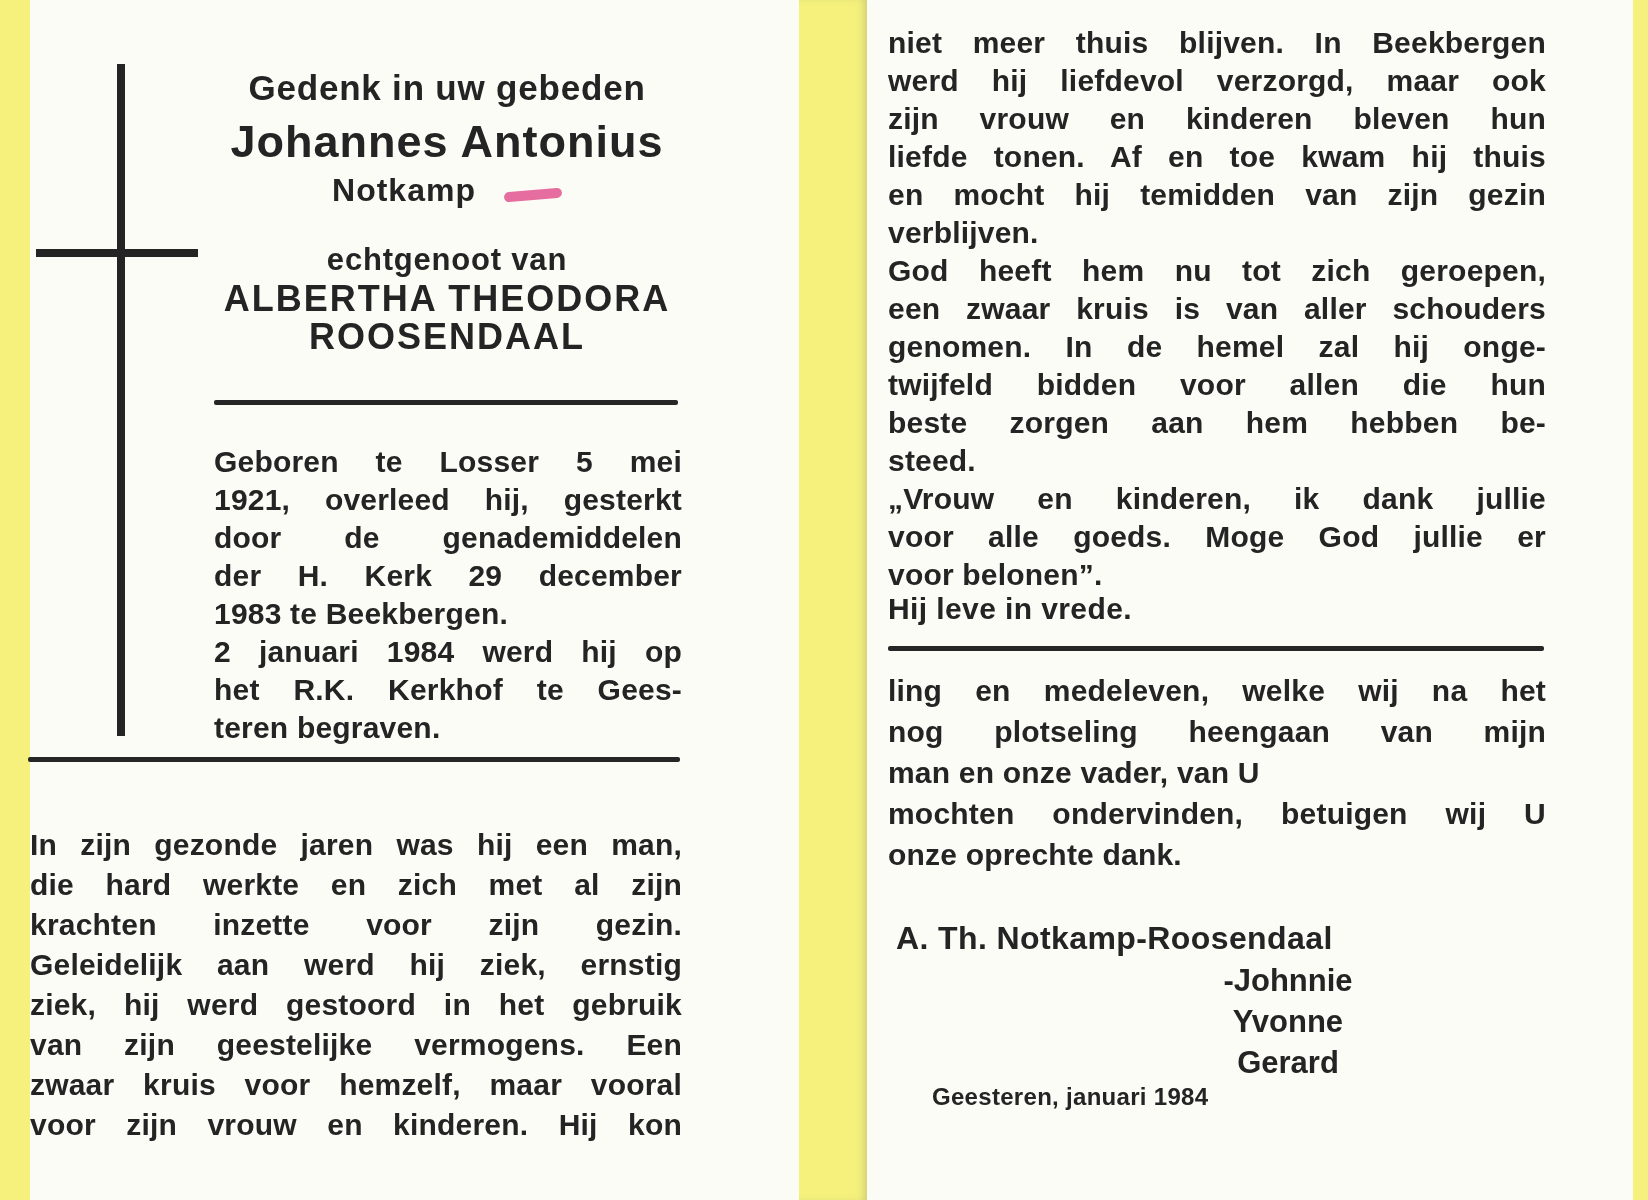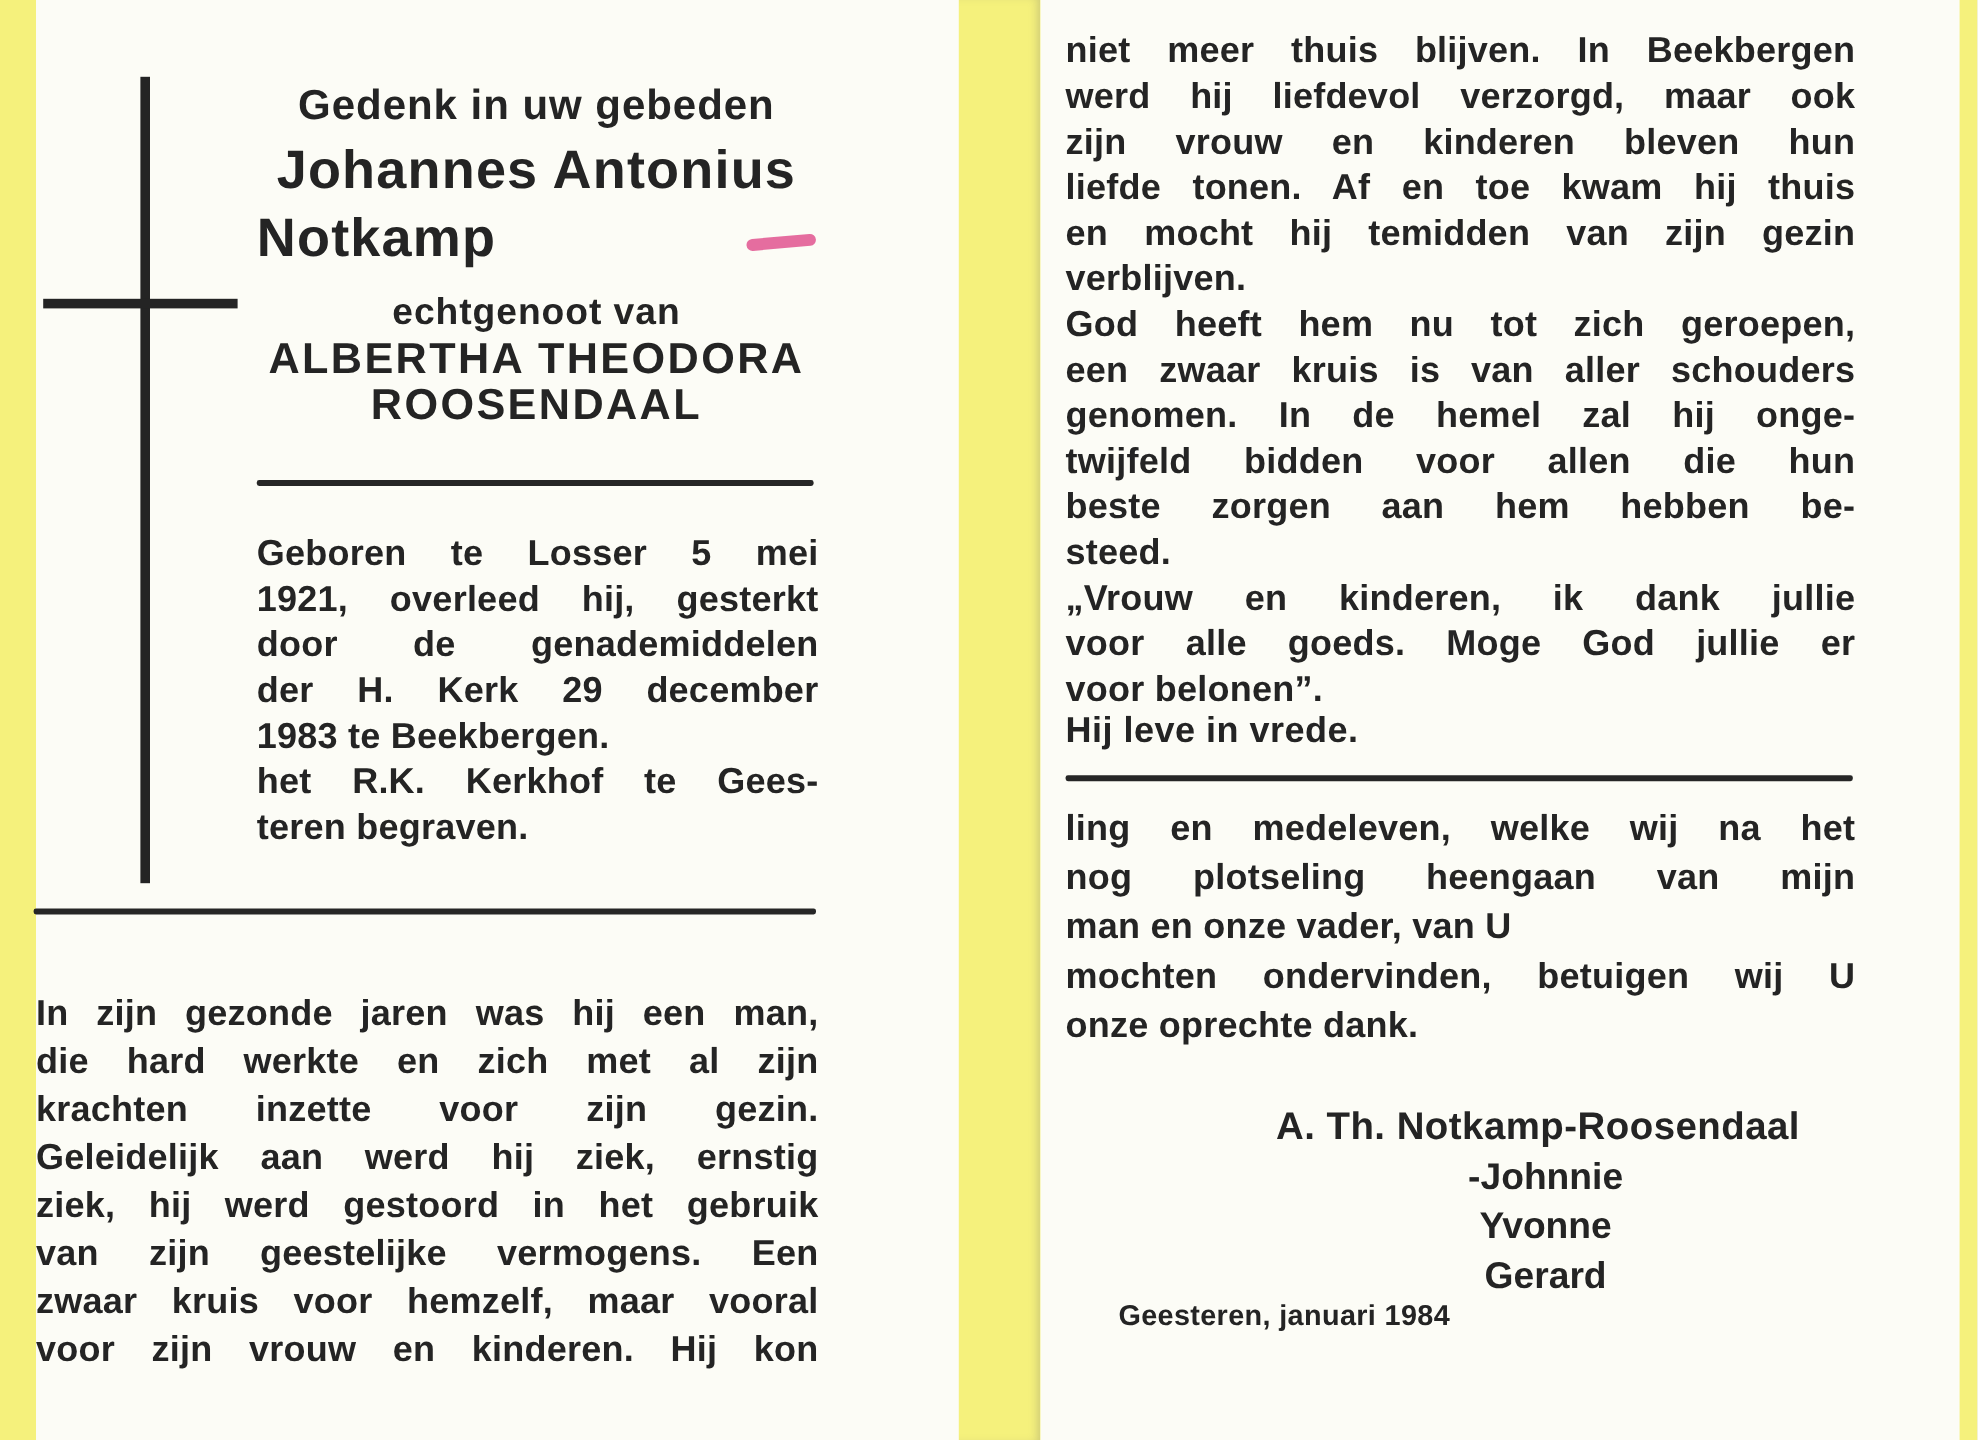--- a/index.html
+++ b/index.html
@@ -23,38 +23,38 @@
 
   .rule { position:absolute; height:5px; background:#262626; border-radius:2px; }
   .rule-1 { left:214px; top:400px; width:464px; }
   .rule-2 { left:28px;  top:757px; width:652px; }
   .rule-3 { left:888px; top:646px; width:656px; }
 
   .abs { position:absolute; }
   .hdr { left:214px; width:466px; text-align:center; letter-spacing:.8px; }
   .intro       { top:68px;  font-size:35px; }
   .name-1      { top:116px; font-size:45px; letter-spacing:1px; }
-  .name-2-row  { top:172px; font-size:45px; letter-spacing:1px;
-                 display:flex; justify-content:space-between; align-items:center; }
+  .name-2-row  { top:172px; font-size:32px; letter-spacing:1px;
+                 display:flex; justify-content:center; align-items:center; }
   .spouse-lbl  { top:242px; font-size:31px; }
   .spouse-caps1{ top:278px; font-size:36px; letter-spacing:2px; }
   .spouse-caps2{ top:316px; font-size:36px; letter-spacing:2px; }
 
   .pink-dash {
     width:58px; height:10px; border-radius:6px; margin-left:28px; margin-top:8px;
     background:var(--pink, #e0538f); opacity:.85; transform:rotate(-5deg);
   }
 
   .body-text { font-size:30px; letter-spacing:.2px; }
   .birth-block { left:214px; top:443px; width:468px; line-height:38px; }
   .life-para   { left:30px;  top:825px; width:652px; line-height:40px; }
   .right-upper { left:888px; top:24px;  width:658px; line-height:38px; }
   .motto       { left:888px; top:592px; width:658px; text-align:left; font-size:30px; letter-spacing:.4px; }
   .thanks-blk  { left:888px; top:670px; width:658px; line-height:41px; }
-  .sig-name    { left:854px; top:920px; width:646px; text-align:right; font-size:32px; letter-spacing:.4px; }
+  .sig-name    { left:896px; top:920px; width:646px; text-align:left; font-size:32px; letter-spacing:.4px; }
   .children    { left:1088px; top:960px; width:400px; text-align:center; font-size:31px; line-height:41px; }
   .place-date  { left:888px; top:1083px; font-size:24px; letter-spacing:.3px;margin-left:44px; }
 
   .tline { text-align:justify; text-align-last:justify; }
   .tline-end { text-align-last:left; }
 </style>
 </head>
 <body>
 
 <div class="scan">
@@ -87,20 +87,21 @@
 
     <div class="abs body-text birth-block">
       <div>
           <div class="tline">Geboren te Losser 5 mei</div>
           <div class="tline">1921, overleed hij, gesterkt</div>
           <div class="tline">door de genademiddelen</div>
           <div class="tline">der H. Kerk 29 december</div>
           <div class="tline tline-end">1983 te Beekbergen.</div>
         </div>
       <div>
+          <div class="tline">2 januari 1984 werd hij op</div>
           <div class="tline">het R.K. Kerkhof te Gees-</div>
           <div class="tline tline-end">teren begraven.</div>
         </div>
     </div>
 
     <div class="rule rule-2"></div>
 
     <div class="abs body-text life-para">
         <div class="tline">In zijn gezonde jaren was hij een man,</div>
         <div class="tline">die hard werkte en zich met al zijn</div>

